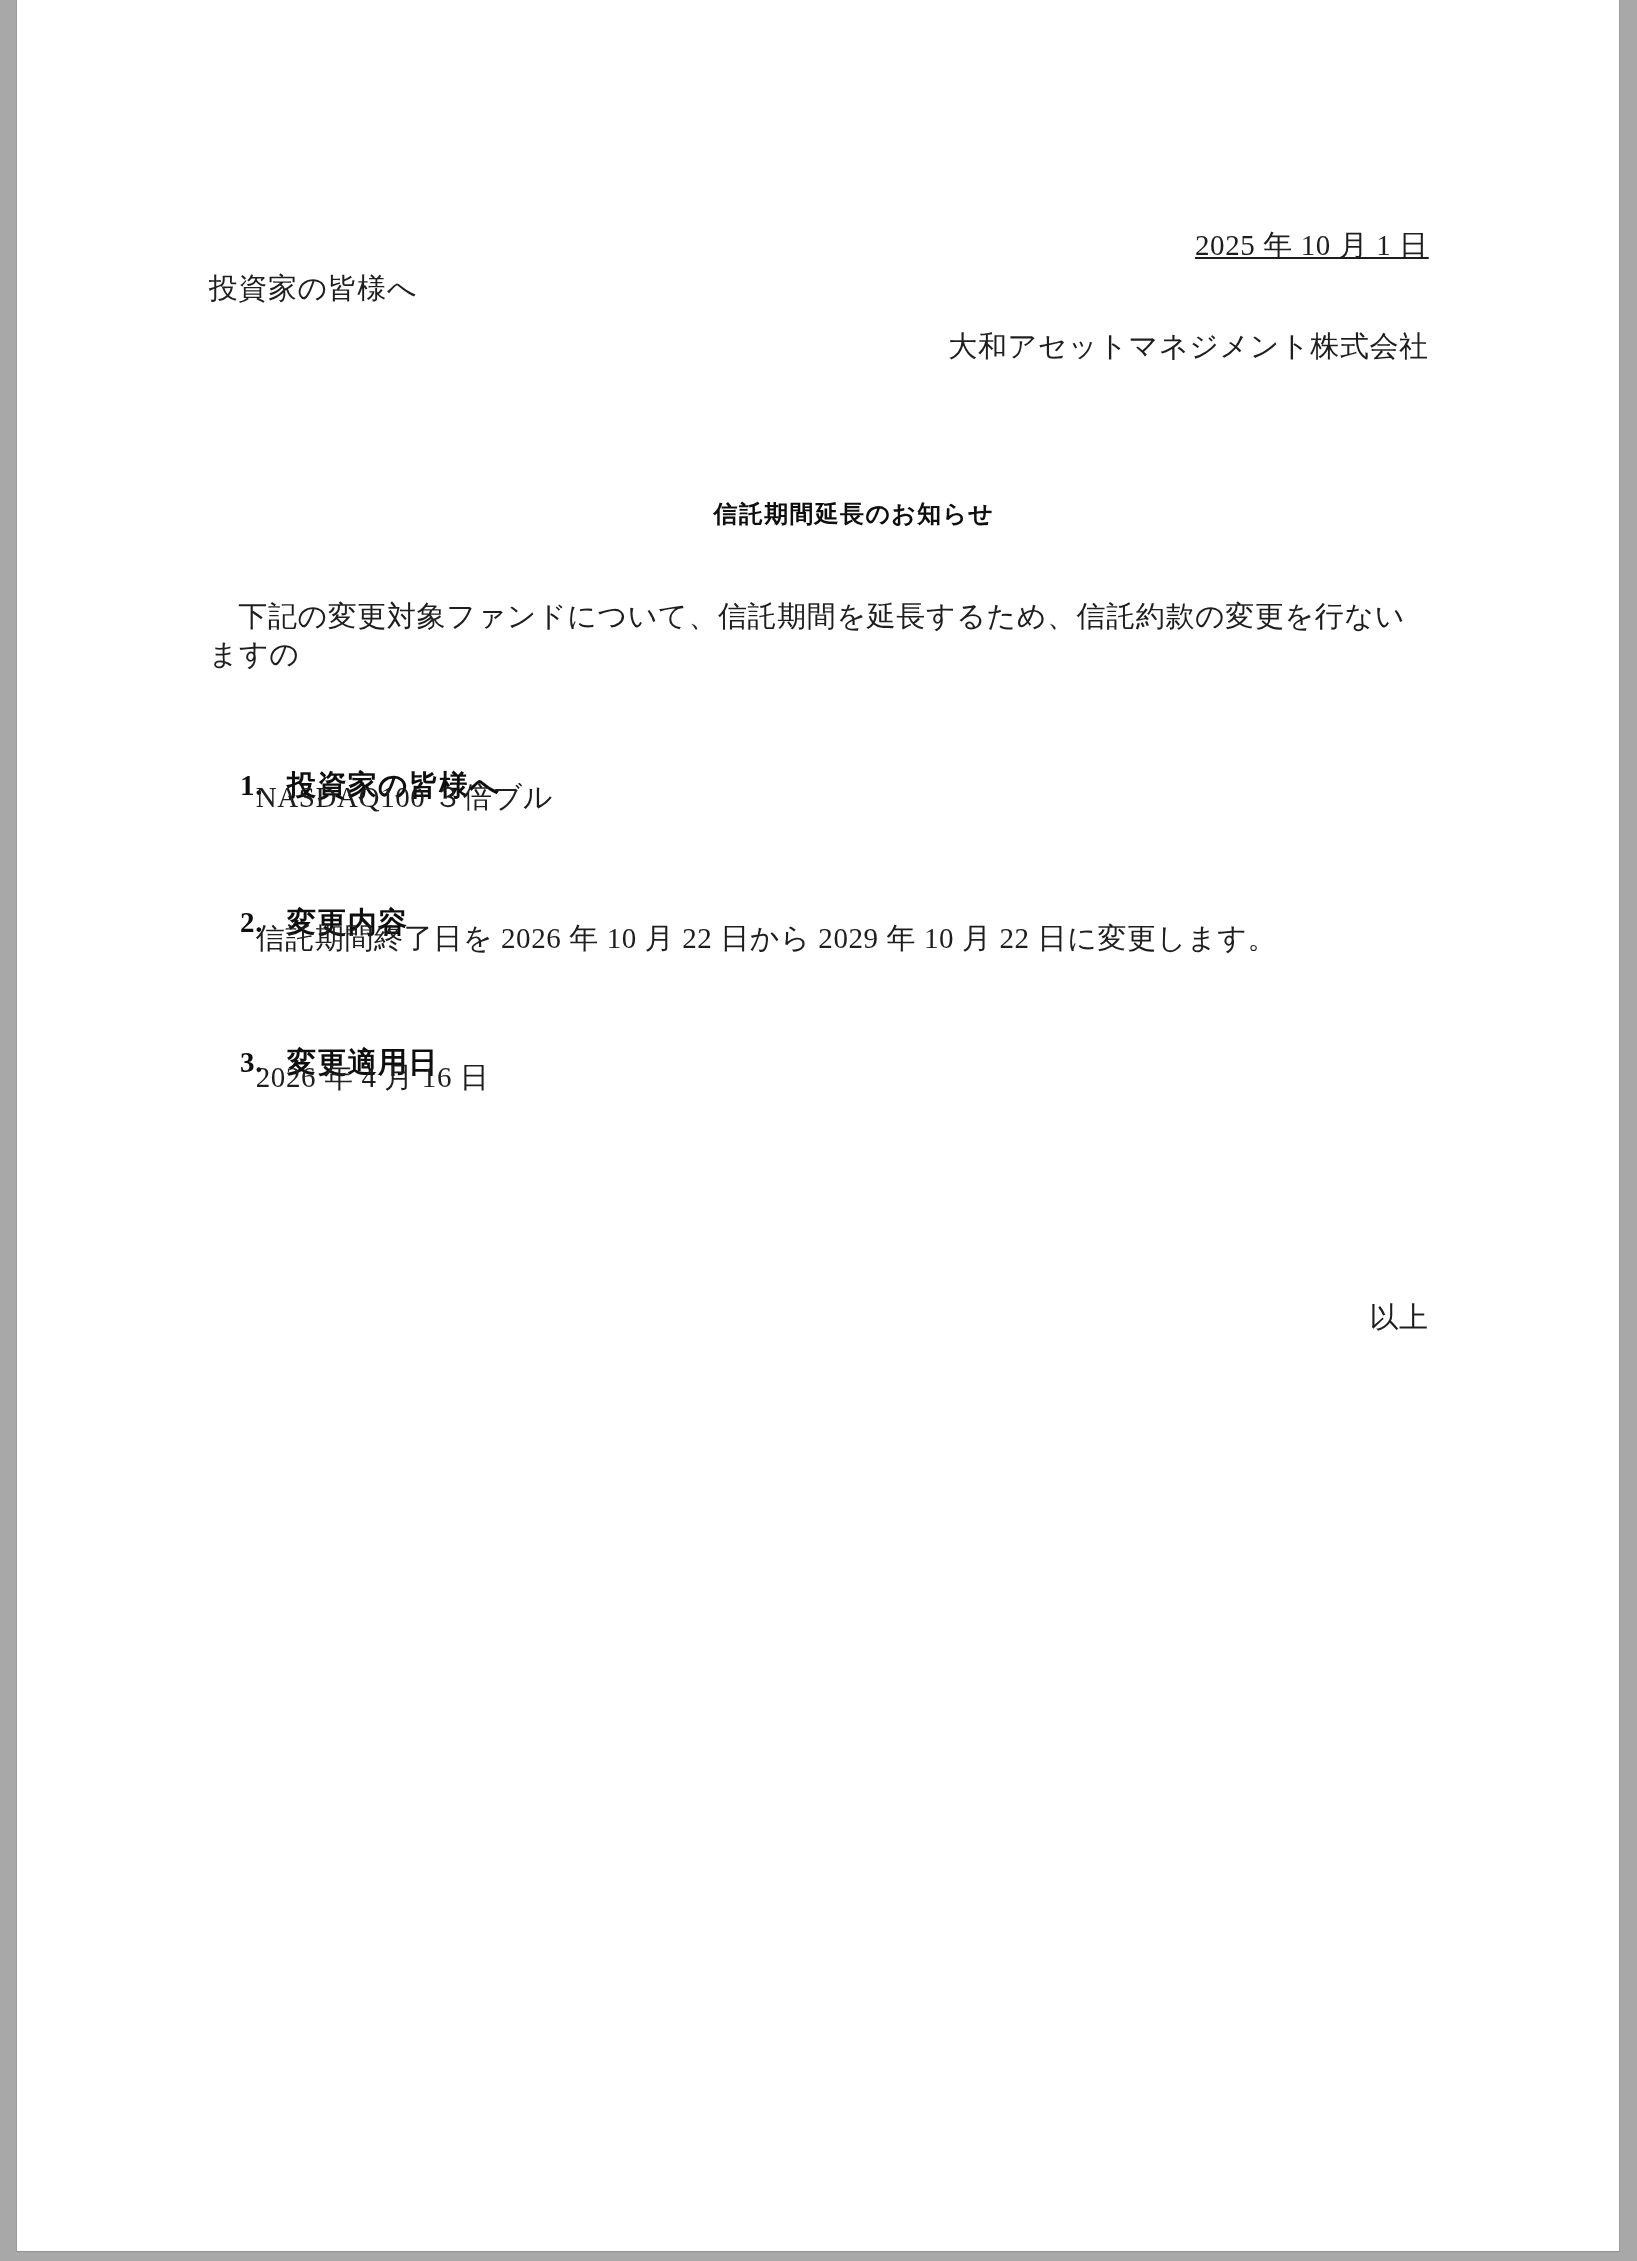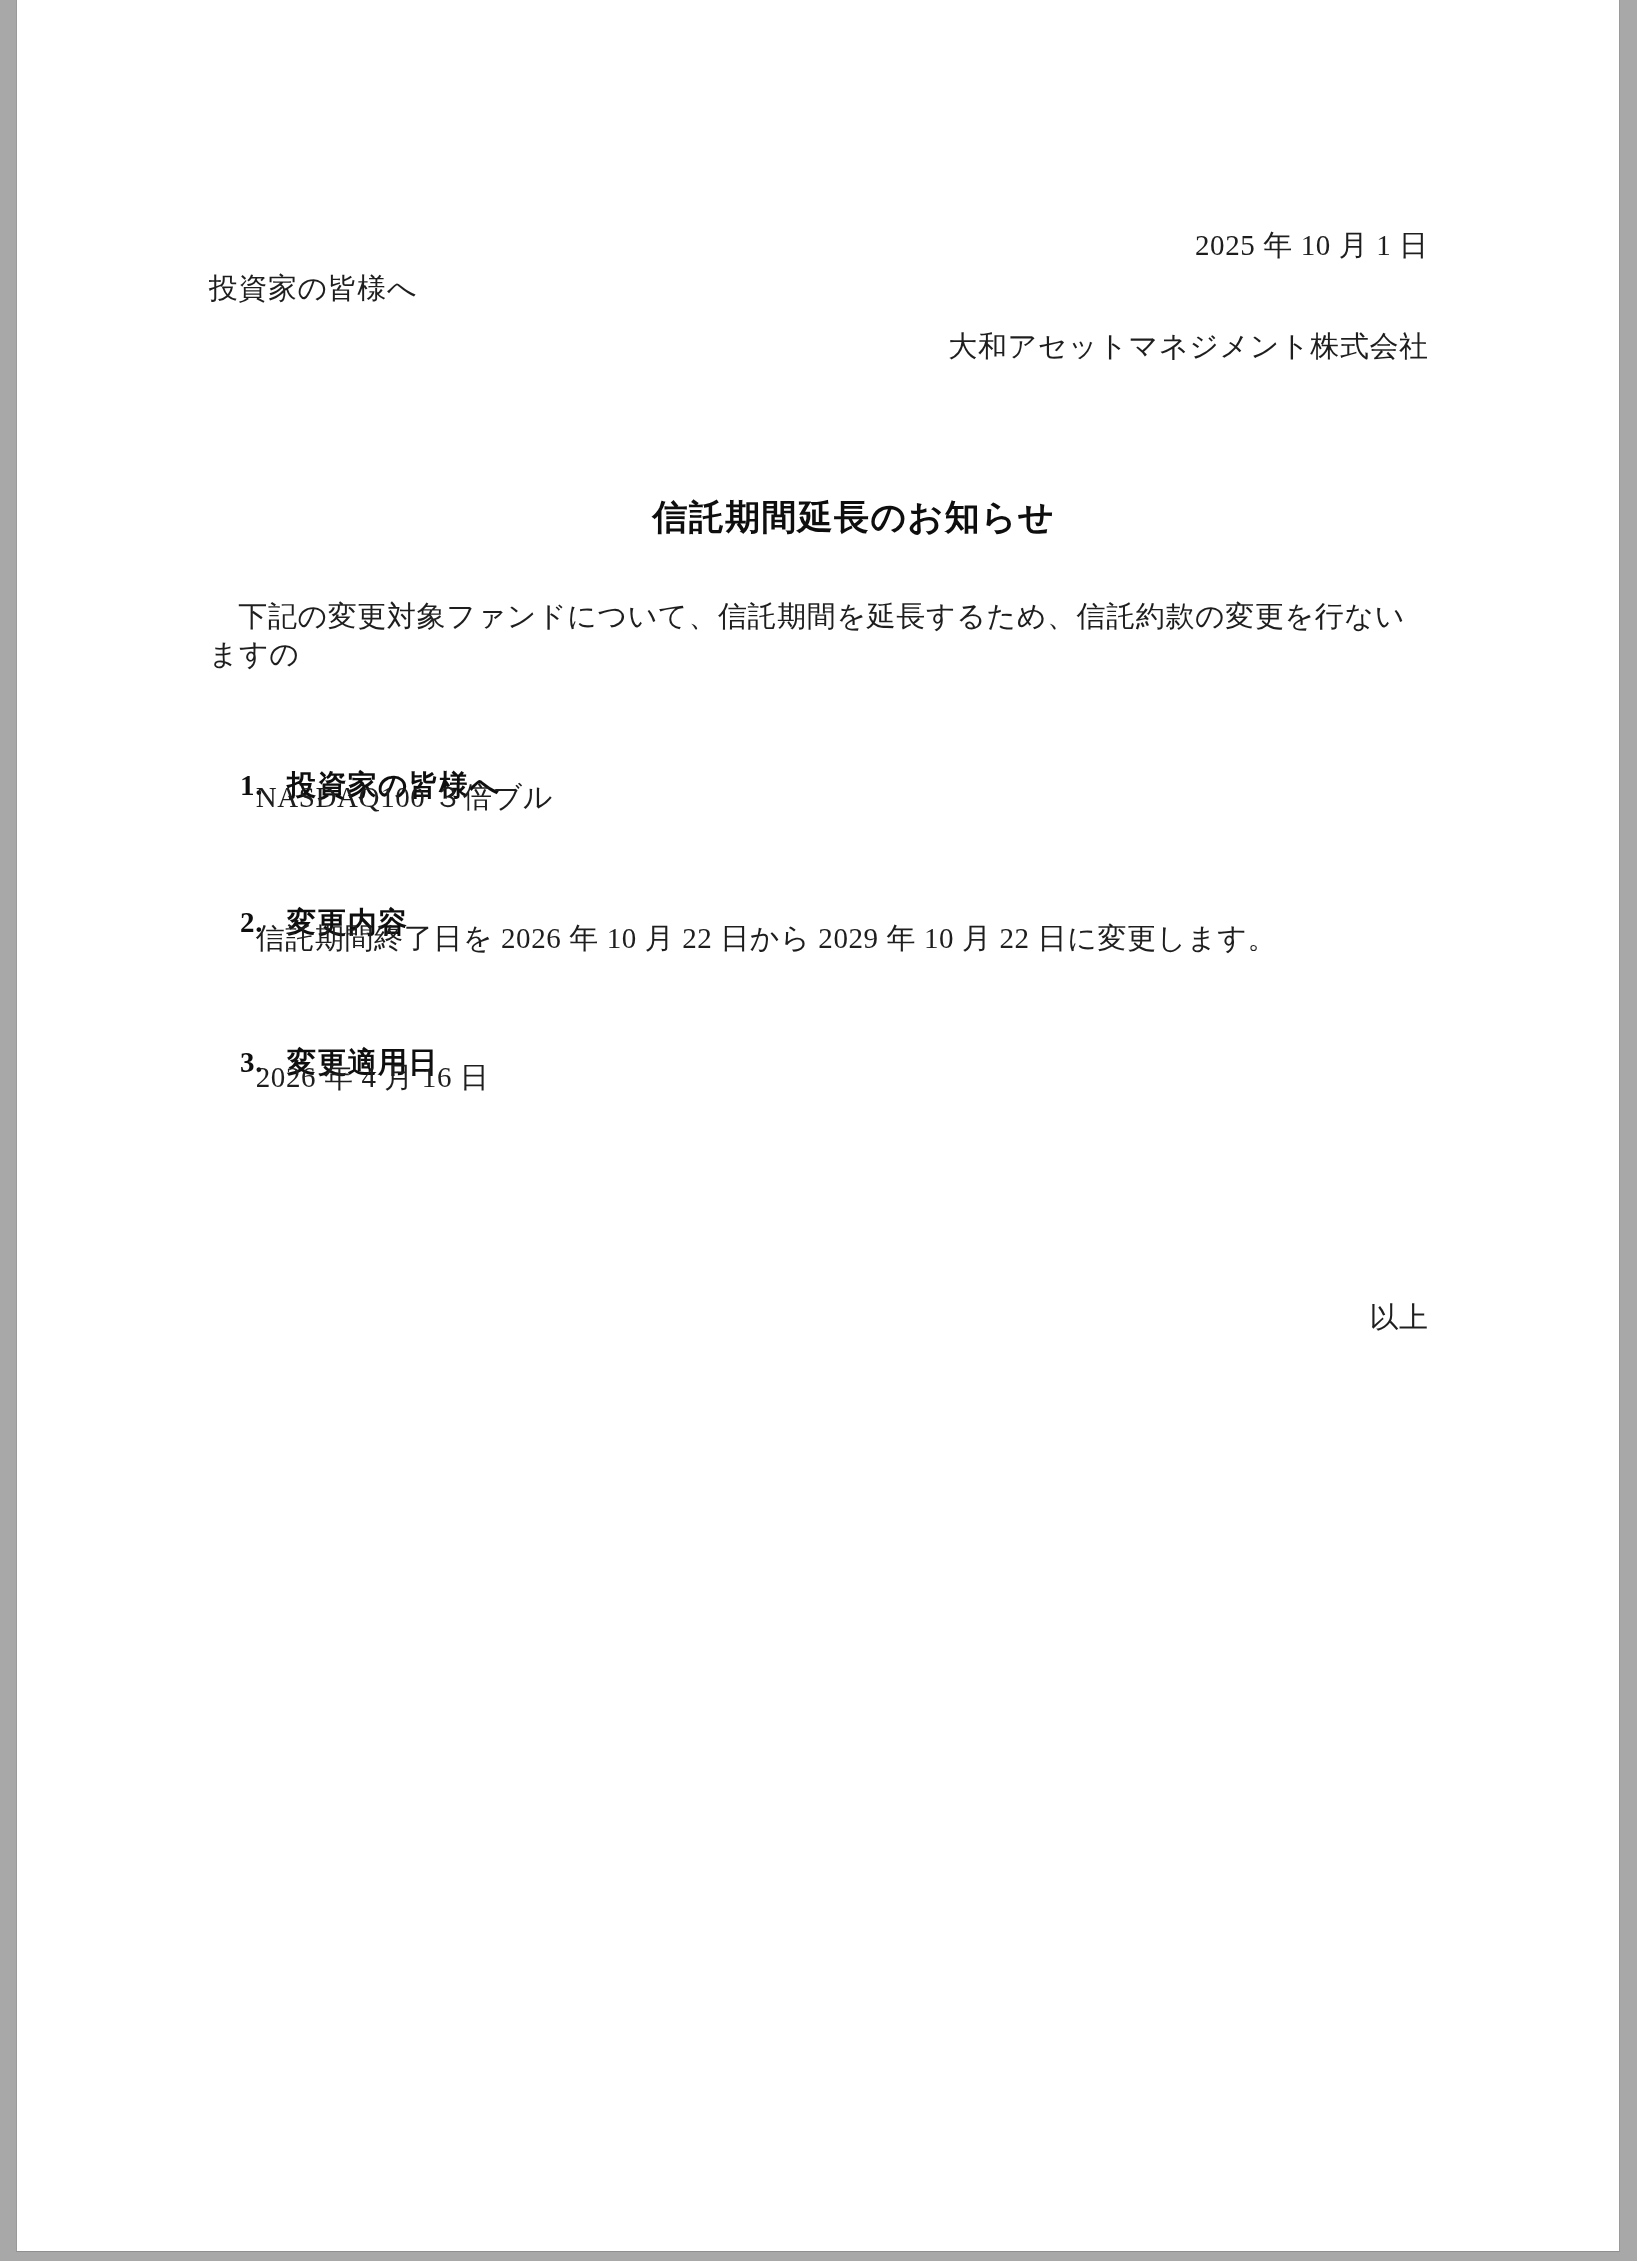--- a/index.html
+++ b/index.html
@@ -31,28 +31,28 @@
     position: absolute;
     left: 0;
     width: 100%;
     box-sizing: border-box;
     padding: 0 190px 0 192px;
     font-size: 29px;
     line-height: 1.3;
     letter-spacing: 0.6px;
     white-space: pre-wrap;
   }
-  .r-date      { top: 227px;  text-align: right; }
+  .r-date      { top: 227px;  text-align: right; text-decoration: underline; }
   .r-recipient { top: 270px; }
   .r-company   { top: 328px;  text-align: right; }
   .r-title     { top: 456px;  text-align: center; }
   .doc-title {
     font-family: "Liberation Sans", "DejaVu Sans", sans-serif;
     font-weight: bold;
-    font-size: 35px;
+    font-size: 24px;
     letter-spacing: 1.3px;
     color: #0e0e0e;
     margin-left: 39px;
   }
   .r-intro1    { top: 598px; }
   .r-intro2    { top: 647px; }
   .sec-row .sec-num {
     display: inline-block;
     width: 47px;
     font-weight: bold;

